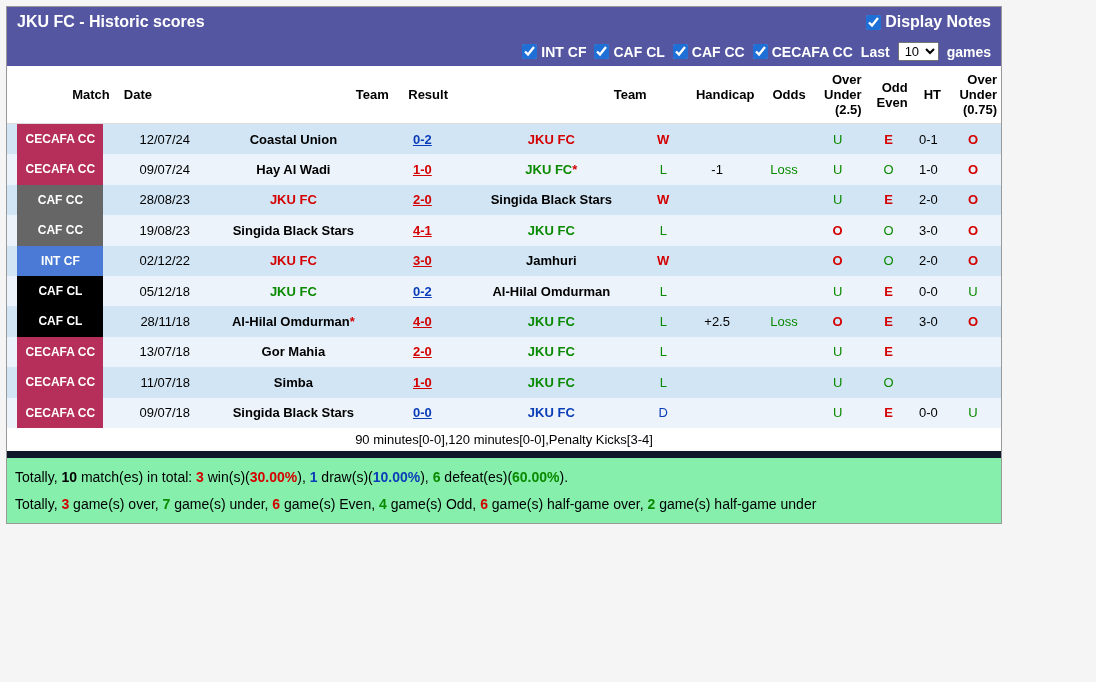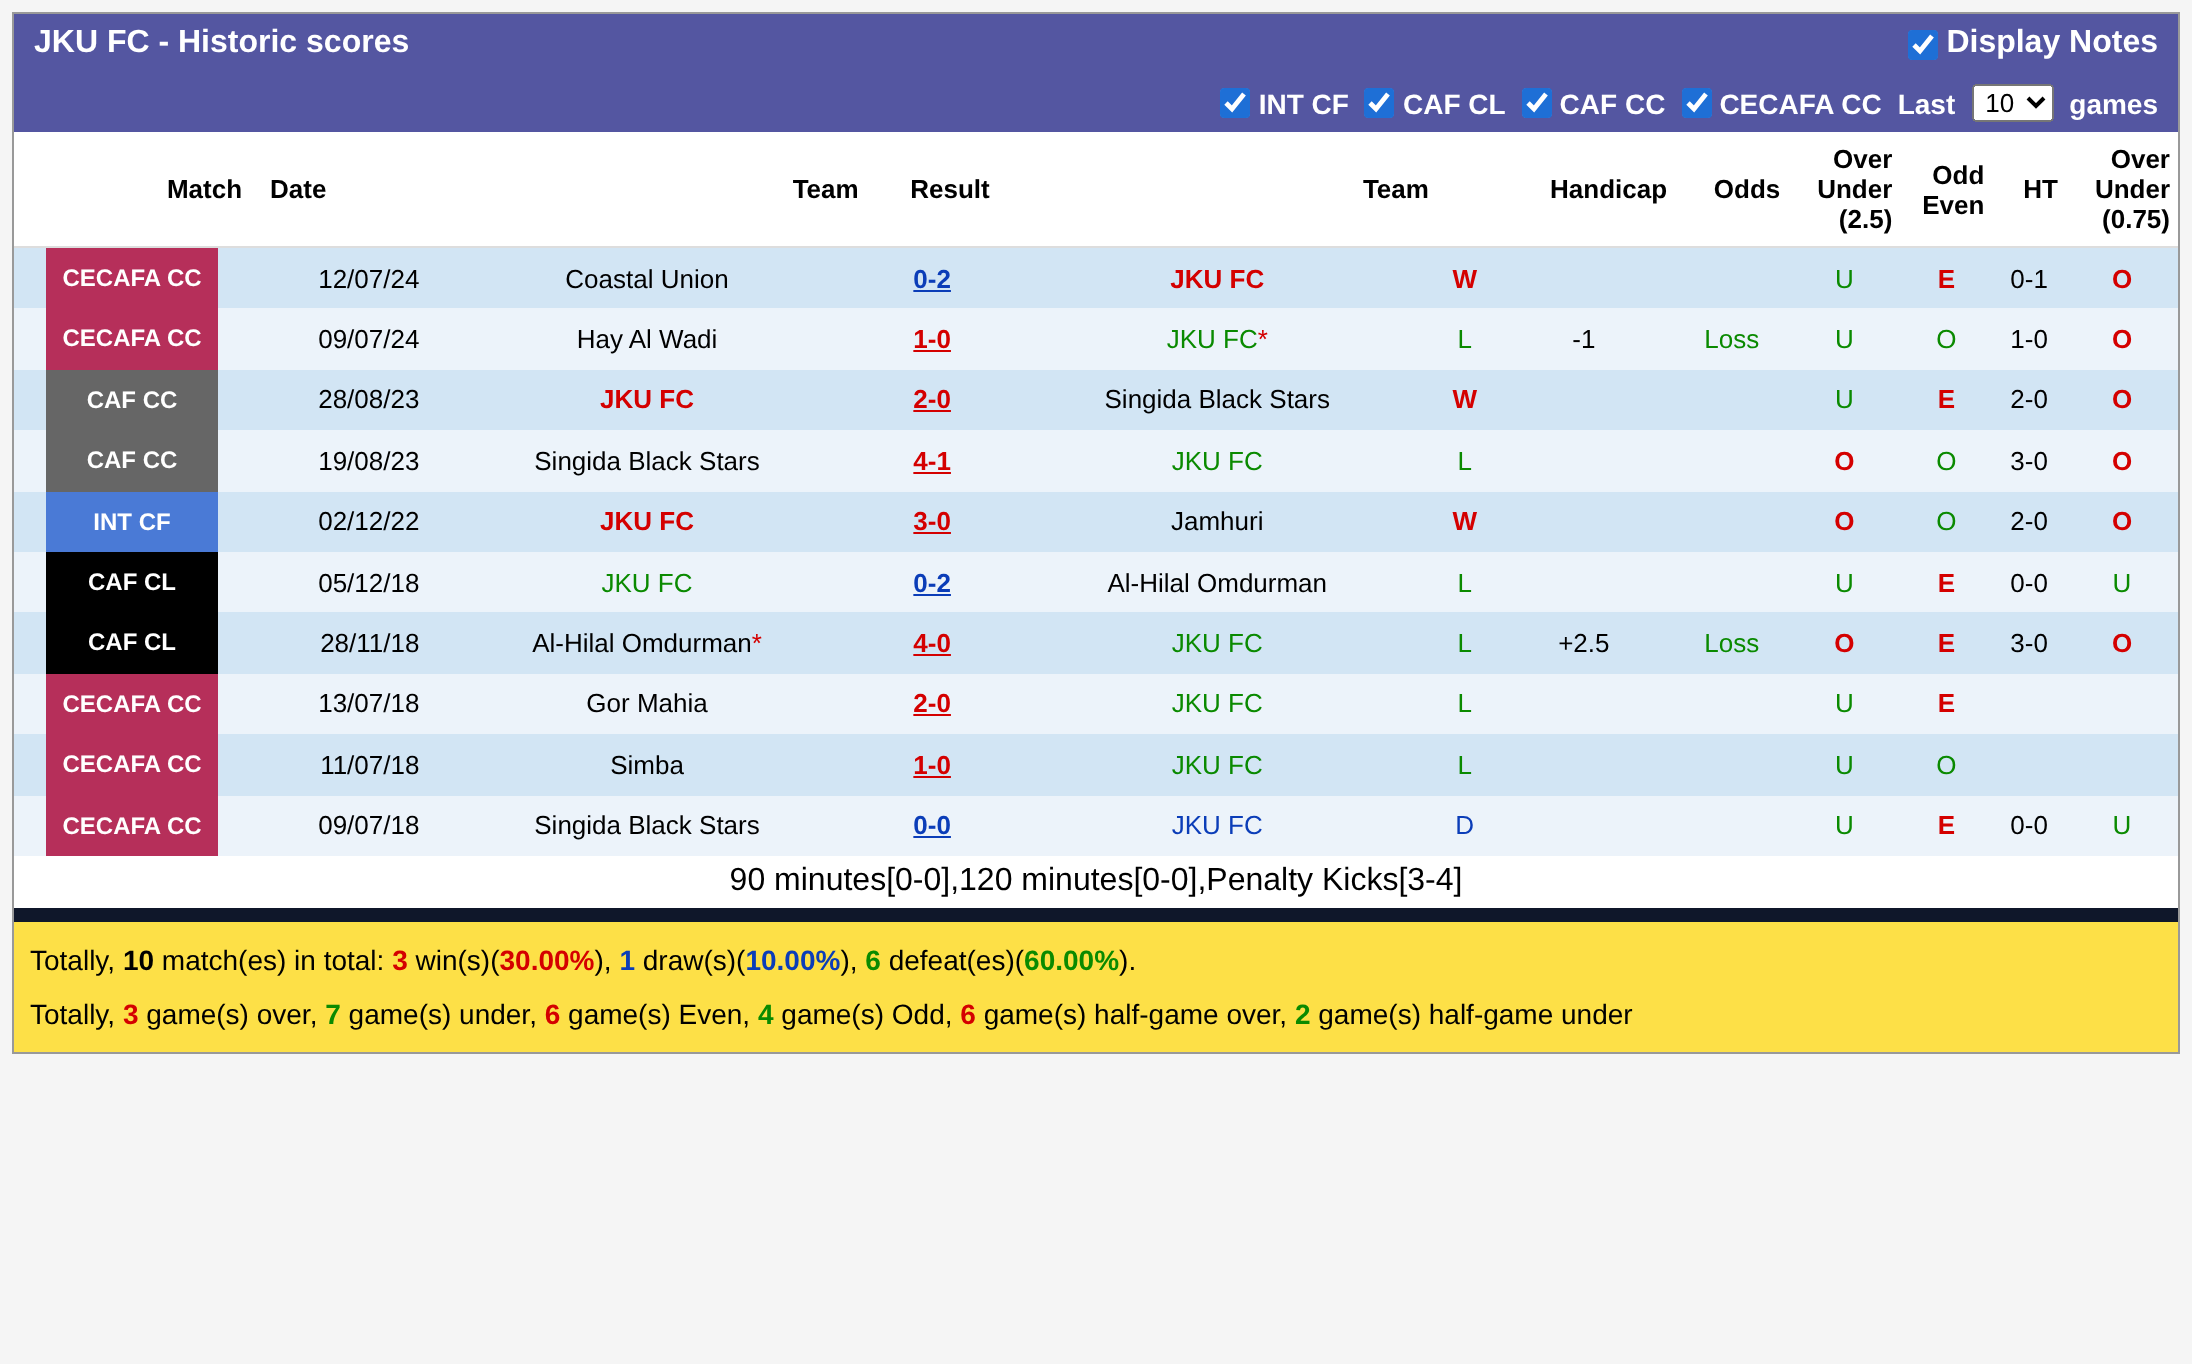--- a/index.html
+++ b/index.html
@@ -1,17 +1,17 @@
 <!DOCTYPE html>
 <html><head>
 <meta charset="utf-8">
 <style>
 * { box-sizing: border-box; margin: 0; padding: 0; }
 body { font-family: Arial, sans-serif; font-size: 13px; background: #f5f5f5; padding: 6px; }
-.container { width: 1084px; border: 1px solid #999; background: #fde047; }
+.container { width: 996px; border: 1px solid #999; background: #86efac; }
 .header-bar { background: #5456a1; color: #fff; padding: 6px 10px; display: flex; justify-content: space-between; align-items: center; font-size: 16px; font-weight: bold; }
 .header-bar .display-notes { display: flex; align-items: center; gap: 4px; font-weight: bold; justify-content: flex-end; }
 .filter-bar { background: #5456a1; color: #fff; padding: 5px 10px; display: flex; justify-content: flex-end; align-items: center; gap: 8px; font-size: 14px; font-weight: bold; }
 .filter-bar label { display: flex; align-items: center; gap: 4px; }
 .filter-bar select { font-size: 13px; padding: 0 2px; }
 input[type="checkbox"] { width: 15px; height: 15px; accent-color: #1e6fd6; }
 table { width: 100%; border-collapse: collapse; }
 thead th { background: #fff; padding: 6px 4px; font-size: 13px; text-align: right; border-bottom: 1px solid #ddd; vertical-align: middle; }
 tbody td { padding: 5px 4px; text-align: center; font-size: 13px; vertical-align: middle; }
 tbody tr.alt0 { background: #d2e5f4; }
@@ -20,24 +20,24 @@
 .badge.cecafa { background: #b62f5a; }
 .badge.cafcc { background: #666; }
 .badge.cafcl { background: #000; }
 .badge.intcf { background: #4a7ad6; }
 td.match-cell { padding: 0; }
 .red { color: #d40000; font-weight: bold; }
 .green { color: #0a8a00; }
 .blue { color: #0b3db8; }
 .black { color: #000; }
 .result { font-weight: bold; text-decoration: underline; }
-.footnote { text-align: center; padding: 4px; font-size: 16px; background: #fff; }
+.footnote { text-align: center; padding: 4px; font-size: 13px; background: #fff; }
 .summary { padding: 6px 8px; font-size: 14px; border-top: 7px solid #0f172a; line-height: 1.9; }
 .summary b { font-weight: bold; }
-.team-cell { min-width: 160px; }
+.team-cell { min-width: 160px; font-weight: bold; }
 .date-cell { text-align: right; padding-left: 10px; }
 .star { color: #d40000; }
 </style>
 </head>
 <body>
 
 <div class="container">
 
   <div class="header-bar">
     <span>JKU FC - Historic scores</span>

